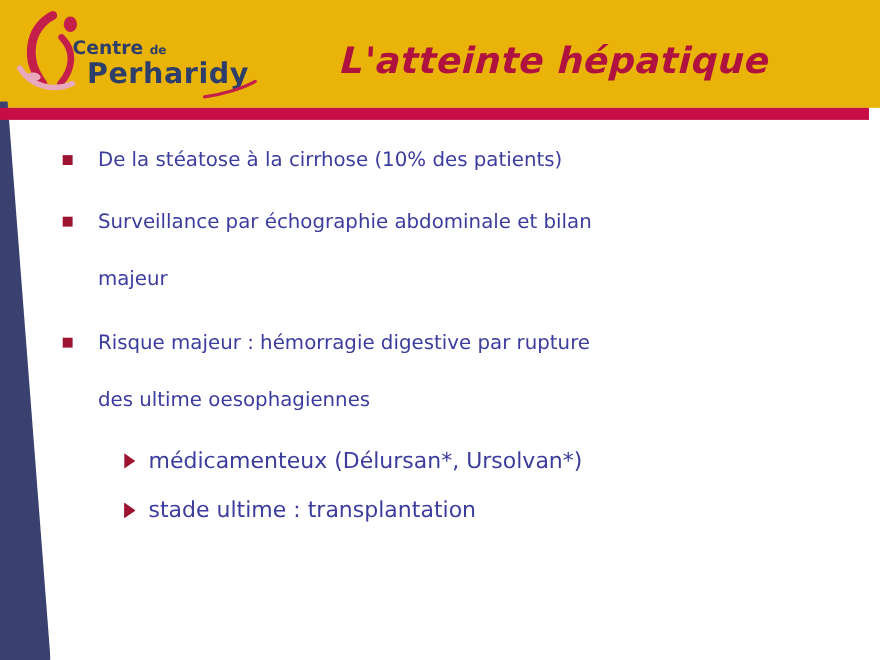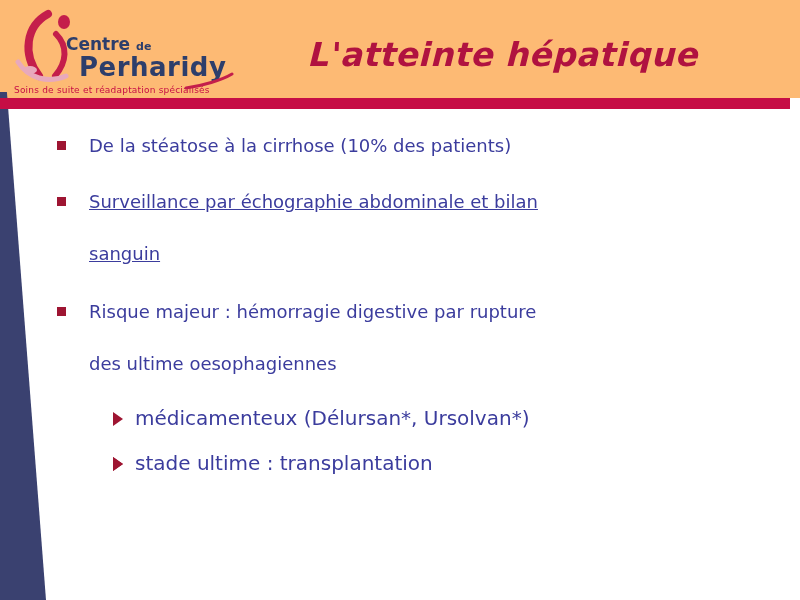--- a/index.html
+++ b/index.html
@@ -15,21 +15,21 @@
     clip-path:polygon(0 0,15% 0,100% 100%,0 100%);
     z-index:1;
   }
   
   .accent-bar{
     position:absolute;left:0;top:98px;width:790px;height:11px;
     background:var(--accent-bar-red,#C60D45);
     z-index:2;
   }
   
-  .header{position:absolute;left:0;top:0;width:800px;height:98px;background:#fdba74;}
+  .header{position:absolute;left:0;top:0;width:800px;height:98px;background:#eab308;}
   .logo{position:absolute;left:6px;top:4px;width:230px;height:92px;}
   .logo-figure{position:absolute;left:2px;top:2px;}
   .brand{position:absolute;left:60px;top:32px;color:var(--logo-navy,#2D3E6B);line-height:1;white-space:nowrap;}
   .brand-line1{font-weight:bold;font-size:17px;}
   .brand-line1 .small{font-size:11px;font-weight:bold;}
   .brand-line2{font-weight:bold;font-size:26px;margin-top:1px;margin-left:13px;letter-spacing:0.5px;}
   .tagline{
     position:absolute;left:8px;top:81px;white-space:nowrap;
     font-size:9px;color:var(--accent-bar-red,#C60D45);letter-spacing:0.2px;
   }
@@ -45,21 +45,21 @@
   
   .content{position:absolute;left:55px;top:120px;width:730px;z-index:3;
     color:var(--body-text-blue,#3B3C9D);}
   .bullet{position:relative;padding-left:34px;font-size:18px;}
   .bullet .line{line-height:52px;white-space:nowrap;}
   .bullet .sq{
     position:absolute;left:2px;top:21px;width:9px;height:9px;
     background:var(--bullet-marker-red,#9E1532);
   }
   .b1{margin-top:0;}
-  .b2{margin-top:4px;text-decoration:underline;}
+  .b2{margin-top:4px;}
   .b3{margin-top:6px;}
   .b4{margin-top:-2px;}
   .sub-bullets{margin-top:6px;}
   .sub-bullet{position:relative;padding-left:80px;font-size:20px;line-height:45px;white-space:nowrap;}
   .sub-bullet .tri{
     position:absolute;left:58px;top:16px;width:0;height:0;
     border-top:7px solid transparent;border-bottom:7px solid transparent;
     border-left:10px solid var(--bullet-marker-red,#9E1532);
   }
 </style>
@@ -75,39 +75,38 @@
       <path d="M40,8 C18,20 14,48 31,70" fill="none" stroke="#C41E4B" stroke-width="8" stroke-linecap="round"></path>
       <ellipse cx="56" cy="16" rx="6" ry="7" fill="#C41E4B"></ellipse>
       <path d="M48,28 C60,40 59,56 47,70" fill="none" stroke="#C41E4B" stroke-width="6" stroke-linecap="round"></path>
       <path d="M10,56 C20,72 40,78 58,70" fill="none" stroke="#E8A9BC" stroke-width="5" stroke-linecap="round"></path>
       <ellipse cx="22" cy="64" rx="7" ry="4" fill="#E8A9BC"></ellipse>
     </svg>
     <div class="brand">
       <div class="brand-line1"><span>Centre</span> <span class="small">de</span></div>
       <div class="brand-line2">Perharidy</div>
     </div>
-    <div class="tagline">Soins de suite et réadaptation spécialisés</div>
     <svg class="tagline-swoosh" width="50" height="20" viewBox="0 0 50 20">
       <path d="M2,16 C18,14 38,8 48,2" fill="none" stroke="#C41E4B" stroke-width="3" stroke-linecap="round"></path>
     </svg>
   </div>
   <div class="slide-title">L'atteinte hépatique</div>
 </div>
 
 <div class="content">
 
   <div class="bullet b1">
     <span class="sq"></span>
     <div class="line">De la stéatose à la cirrhose (10% des patients)</div>
   </div>
 
   <div class="bullet b2">
     <span class="sq"></span>
     <div class="line">Surveillance par échographie abdominale et bilan</div>
-    <div class="line">sanguin</div>
+    <div class="line">majeur</div>
   </div>
 
   <div class="bullet b3">
     <span class="sq"></span>
     <div class="line">Risque majeur : hémorragie digestive par rupture</div>
     <div class="line">des ultime oesophagiennes</div>
   </div>
 
 
   <div class="sub-bullets">

